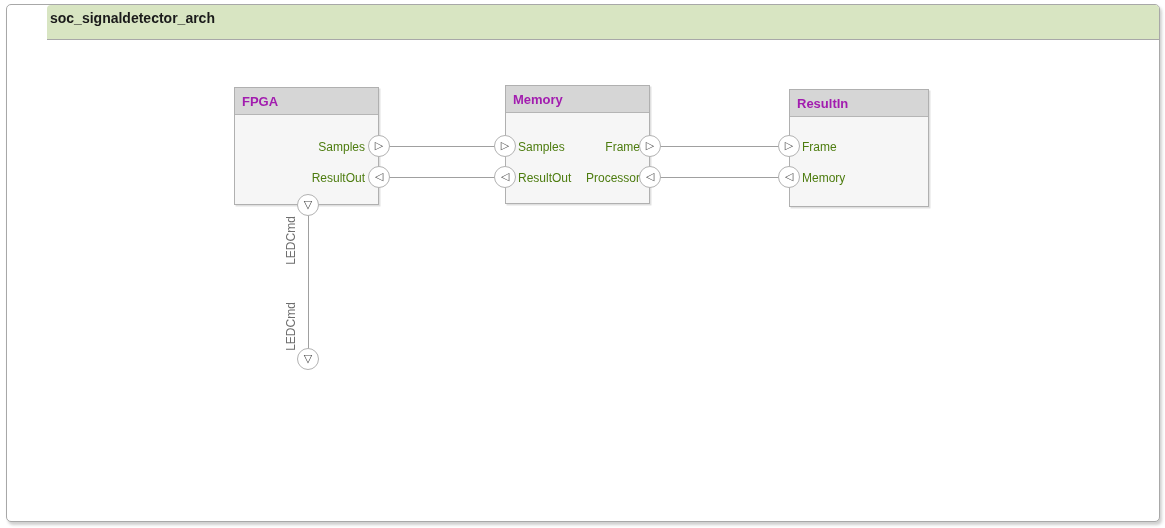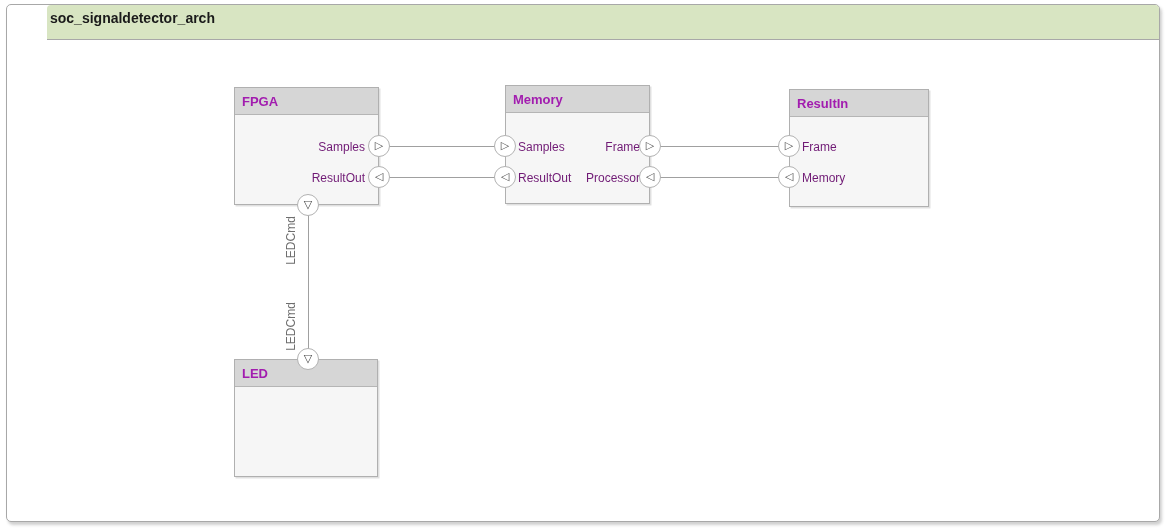--- a/index.html
+++ b/index.html
@@ -58,21 +58,21 @@
   .block-header span {
     font-size: 13px;
     font-weight: bold;
     color: #a21caf;
   }
   .port-label {
     position: absolute;
     height: 14px;
     line-height: 14px;
     font-size: 12px;
-    color: #701a75;
+    color: #4d7c0f;
     white-space: nowrap;
   }
   .wire {
     position: absolute;
     background: #a0a0a0;
     z-index: 2;
   }
   .wire-h { height: 1px; }
   .wire-v { width: 1px; }
   .port {
@@ -139,25 +139,20 @@
     </div>
 
     <div class="block" style="left:782px; top:84px; width:140px; height:118px;">
       <div class="block-header">
         <span>ResultIn</span>
       </div>
       <div class="port-label" style="left:12px; top:50px;">Frame</div>
       <div class="port-label" style="left:12px; top:81px;">Memory</div>
     </div>
 
-    <div class="block" style="left:227px; top:354px; width:144px; height:118px;">
-      <div class="block-header">
-        <span>LED</span>
-      </div>
-    </div>
 
     <div class="v-label" style="left:254px; top:229px;">LEDCmd</div>
     <div class="v-label" style="left:254px; top:315px;">LEDCmd</div>
 
     <div class="port" style="left:361px; top:130px;">
       <span class="tri">▷</span>
     </div>
     <div class="port" style="left:361px; top:161px;">
       <span class="tri">◁</span>
     </div>

